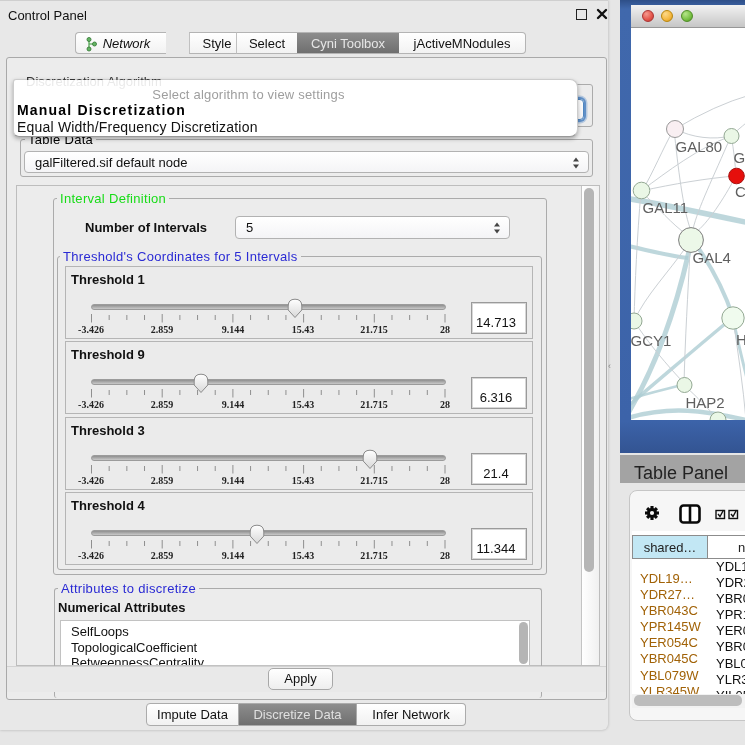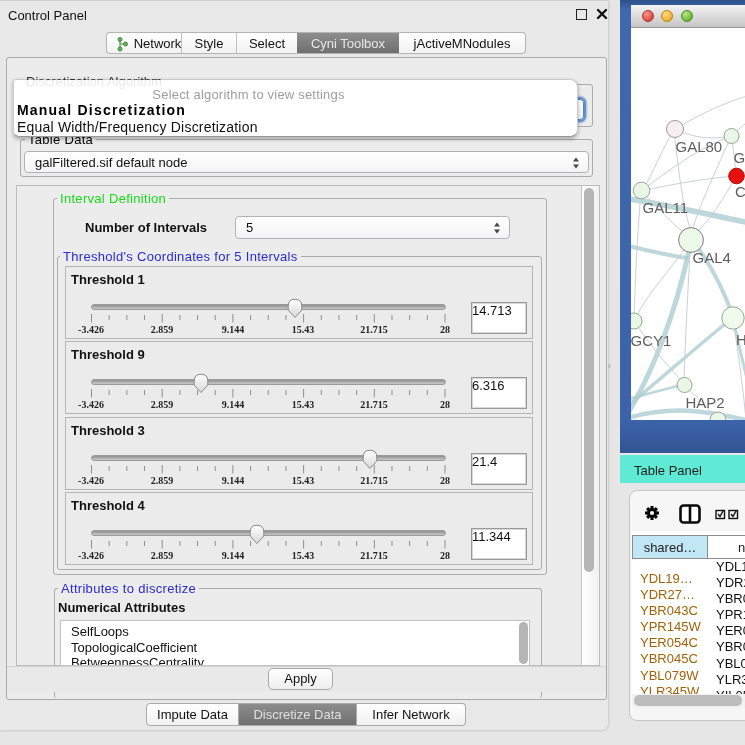--- a/index.html
+++ b/index.html
@@ -18,63 +18,63 @@
 
 .group { position:absolute; border:1px solid #ababab; border-radius:3px; }
 .glabel { position:absolute; font-size:13px; letter-spacing:0.3px; background:transparent; padding:0 3px; }
 .combo { position:absolute; background:linear-gradient(#ffffff,#f4f4f6); border:1px solid #b2b2b2; border-radius:4px; font-size:13px; color:#111; }
 .combo .ctext { position:absolute; left:10px; top:3px; }
 .updn { position:absolute; }
 
 .tblock { position:absolute; left:65px; width:468px; height:73px; border:1px solid #b5b5b5; background:#ebebeb; }
 .ttitle { position:absolute; left:5px; top:5px; font-weight:bold; font-size:13px; color:#111; }
 .track { position:absolute; left:25px; top:37px; width:355px; height:6px; border-radius:3px; background:linear-gradient(#8f8f8f,#c9c9c9); border:1px solid #9b9b9b; }
-.vbox { position:absolute; left:405px; top:35px; width:56px; height:32px; background:#fff; border:1px solid #9a9a9a; box-shadow:inset 0 0 0 1px #d7d7d7; font-size:13px; text-align:left; padding:0 6px 0 0; color:#111; }
+.vbox { position:absolute; left:405px; top:35px; width:56px; height:32px; background:#fff; border:1px solid #9a9a9a; box-shadow:inset 0 0 0 1px #d7d7d7; font-size:13px; text-align:center; padding:12px 6px 0 0; color:#111; }
 .ticklbl { position:absolute; top:57px; font-size:10px; font-weight:bold; color:#222; transform:translateX(-50%);font-family:Liberation Serif, serif; }
 .thumb { position:absolute; top:31px; }
 
 #applybar { left:7px; top:666px; width:599px; height:26px; background:#e9e9e9; border-top:1px solid #d2d2d2; }
 #applybtn { left:268px; top:668px; width:65px; height:22px; background:linear-gradient(#ffffff,#eeeeee); border:1px solid #a8a8a8; border-radius:5px; font-size:13px; text-align:center; line-height:20px; color:#111; }
 .btab { position:absolute; top:703px; height:23px; line-height:22px; font-size:13px; text-align:center; color:#111; background:linear-gradient(#ffffff,#f1f1f1); border:1px solid #ababab; }
 .btab.dark { background:linear-gradient(#8d8d8d,#6f6f6f); color:#e0e0e0; }
 
 .sbthumb { position:absolute; background:#b5b5b5; border-radius:5px; }
 
 #popup { left:13px; top:79px; width:565px; height:58px; background:#fff; border:1px solid #cccccc; border-bottom:1px solid #999; border-radius:3px 8px 8px 6px; box-shadow:0 2px 4px rgba(0,0,0,0.3); }
 
 #netwin { left:620px; top:0px; width:125px; height:453px; background:linear-gradient(180deg,#2e4f88 0%,#4068ac 2%,#3c63a9 93%,#335492 100%); }
 #nettitle { left:11px; top:5px; right:0; height:23px; background:linear-gradient(#f2f2f2,#c6c6c6); border-bottom:1px solid #979797; }
 .mac { position:absolute; top:5px; width:12px; height:12px; border-radius:50%; }
 #netcanvas { left:11px; top:28px; width:114px; height:392px; background:#ffffff; overflow:hidden; }
-#tptitle { left:620px; top:455px; width:125px; height:28px; background:#5eead4; font-size:13px; color:#222; }
+#tptitle { left:620px; top:455px; width:125px; height:28px; background:#a3a3a3; font-size:18px; color:#222; }
 #tpbox { left:629px; top:490px; width:130px; height:231px; background:#f6f6f6; border:1px solid #c6c6c6; border-radius:8px; }
 #tpwhite { left:632px; top:531px; width:113px; height:177px; background:#ffffff; overflow:hidden; }
 </style>
 </head>
 <body>
 <div id="stage">
   <div class="abs" id="cpwin"></div>
   <div class="abs" id="cptitle">Control Panel</div>
   <div class="abs" id="btn-min"></div>
   <svg class="abs" style="left:596px; top:8px;" width="12" height="12">
       <path d="M2 2 L10 10 M10 2 L2 10" stroke="#111" stroke-width="2.4" stroke-linecap="round"></path>
     </svg>
   <div class="abs" id="cppanel"></div>
 
   <div class="abs tabrow" id="toptabs">
-    <div class="tab" style="left:106px; width:91px; border-left:1px solid #b4b4b4; border-radius:4px 0 0 4px;"><span style="margin-left:11px;">Network</span>
+    <div class="tab" style="left:75px; width:91px; border-left:1px solid #b4b4b4; border-radius:4px 0 0 4px;font-style:italic;"><span style="margin-left:11px;">Network</span>
       <svg width="13" height="16" style="position:absolute;left:9px;top:3px;">
         <line x1="4" y1="3.5" x2="4" y2="13" stroke="#57a657" stroke-width="1.3"></line>
         <line x1="4" y1="8" x2="9" y2="8" stroke="#57a657" stroke-width="1.2"></line>
         <circle cx="4" cy="3.5" r="2" fill="#63b563" stroke="#3c7e3c" stroke-width="0.9"></circle>
         <circle cx="9.5" cy="8" r="2" fill="#63b563" stroke="#3c7e3c" stroke-width="0.9"></circle>
         <circle cx="4" cy="13" r="2" fill="#63b563" stroke="#3c7e3c" stroke-width="0.9"></circle>
       </svg>
     </div>
-    <div class="tab" style="left:181px; width:55px; border-left:1px solid #c0c0c0;">Style</div>
+    <div class="tab" style="left:189px; width:55px; border-left:1px solid #c0c0c0;">Style</div>
     <div class="tab" style="left:236px; width:61px; border-left:1px solid #c0c0c0;">Select</div>
     <div class="tab dark" style="left:297px; width:102px;">Cyni Toolbox</div>
     <div class="tab" style="left:399px; width:127px; border-right:1px solid #b4b4b4; border-radius:0 4px 4px 0;">jActiveMNodules</div>
   </div>
 
   <div class="group" style="left:20px; top:84px; width:573px; height:43px;"></div>
   <div class="combo" style="left:28px; top:99px; height:21px; width:556px; box-shadow:0 0 0 2px rgba(88,138,196,0.9), 0 0 0 3.5px rgba(120,162,210,0.45); border-color:#4f86c0;"></div>
 
   <div class="group" style="left:20px; top:139px; width:573px; height:38px;"></div>
   <div class="glabel" style="left:25px; top:132px; background:#ececec;">Table Data</div>

